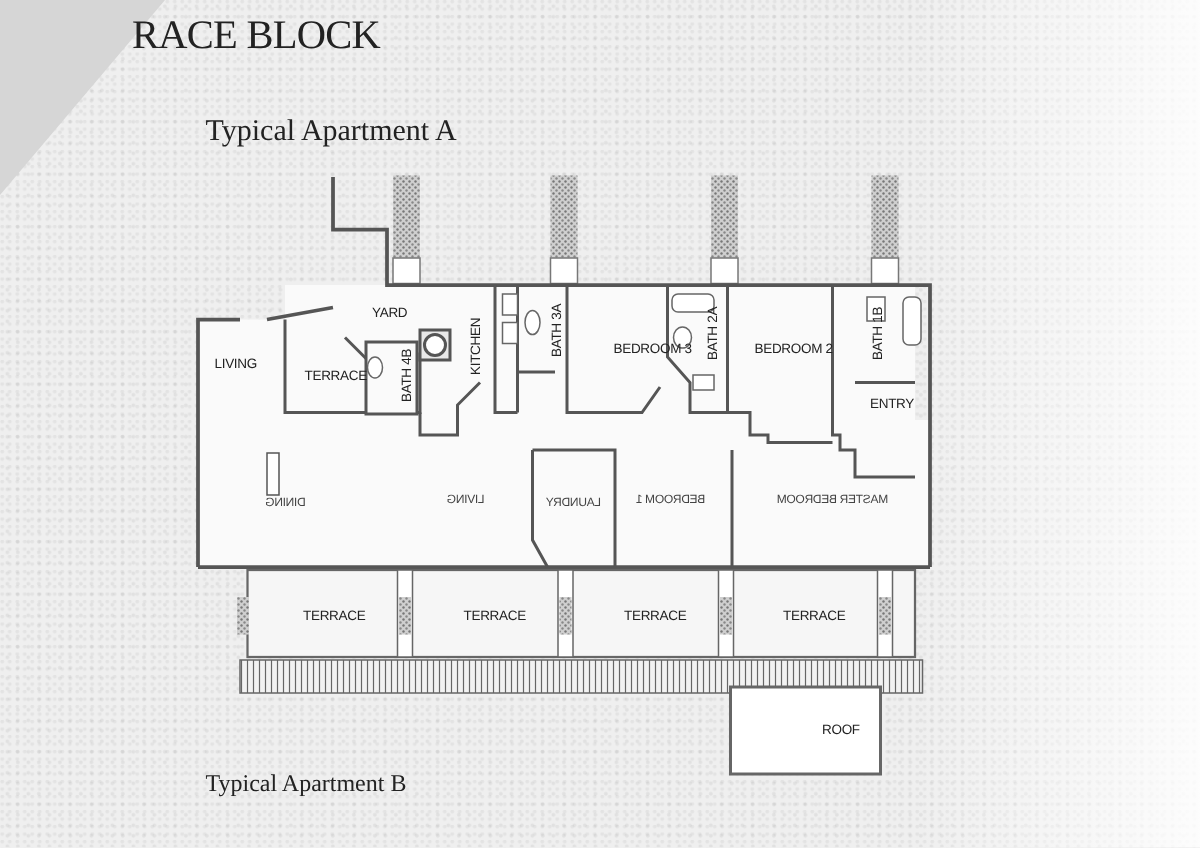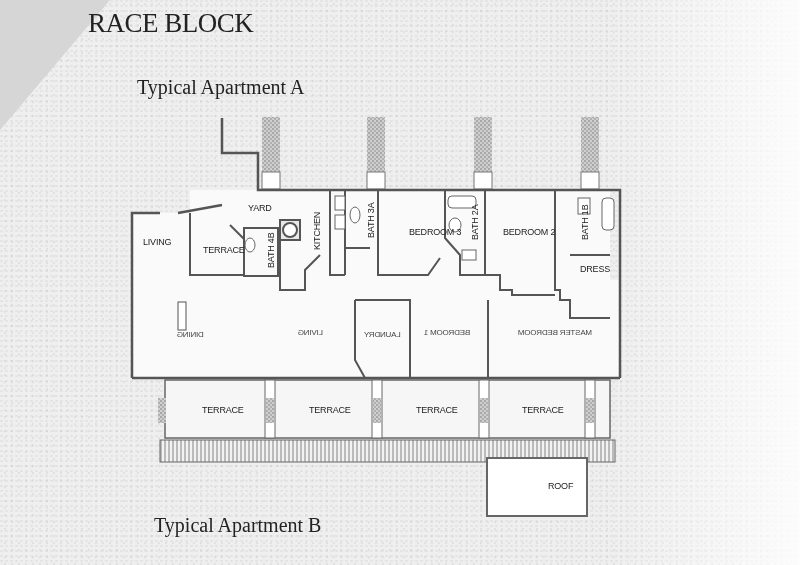--- a/index.html
+++ b/index.html
@@ -22,21 +22,21 @@
   .corner {
     position:absolute; left:0; top:0; width:0; height:0;
     border-top:130px solid #d6d6d6;
     border-right:110px solid transparent;
   }
   .heading {
     position:absolute; font-family:"Liberation Serif", serif; color:#222;
   }
   .block-title { left:78px; top:8px; font-size:27px; letter-spacing:-0.5px;margin-left:10px; }
   .apt-a { left:137px; top:76px; font-size:20px;text-align:center; }
-  .apt-b { left:154px; top:514px; font-size:20px; }
+  .apt-b { left:137px; top:514px; font-size:16px; }
   .plan { position:absolute; left:0; top:0; width:800px; height:565px; }
   .label {
     position:absolute; font-size:9px; color:#222;
     font-family:"Liberation Sans", sans-serif; letter-spacing:-0.2px;
     white-space:nowrap;
   }
   .vlabel { transform:rotate(-90deg); transform-origin:left top; }
   .mirror { transform:scaleX(-1); color:#444; }
 </style>
 </head>
@@ -138,21 +138,21 @@
 <div class="label" style="left:236px;top:203px;margin-left:12px;">YARD</div>
 <div class="label" style="left:143px;top:237px;">LIVING</div>
 <div class="label" style="left:203px;top:245px;">TERRACE</div>
 <div class="label vlabel" style="left:266px;top:268px;">BATH 4B</div>
 <div class="label vlabel" style="left:312px;top:250px;">KITCHEN</div>
 <div class="label vlabel" style="left:366px;top:238px;">BATH 3A</div>
 <div class="label" style="left:393px;top:227px;padding-left:16px;">BEDROOM 3</div>
 <div class="label vlabel" style="left:470px;top:240px;">BATH 2A</div>
 <div class="label" style="left:503px;top:227px;">BEDROOM 2</div>
 <div class="label vlabel" style="left:580px;top:240px;">BATH 1B</div>
-<div class="label" style="left:580px;top:264px;">DRESS</div>
+<div class="label" style="left:580px;top:264px;">ENTRY</div>
 
 <div class="label mirror" style="left:177px;top:330px;font-size:8px;">DINING</div>
 <div class="label mirror" style="left:298px;top:328px;font-size:8px;">LIVING</div>
 <div class="label mirror" style="left:364px;top:330px;font-size:8px;">LAUNDRY</div>
 <div class="label mirror" style="left:424px;top:328px;font-size:8px;">BEDROOM 1</div>
 <div class="label mirror" style="left:518px;top:328px;font-size:8px;">MASTER BEDROOM</div>
 
 <div class="label" style="left:202px;top:405px;">TERRACE</div>
 <div class="label" style="left:309px;top:405px;">TERRACE</div>
 <div class="label" style="left:416px;top:405px;">TERRACE</div>

